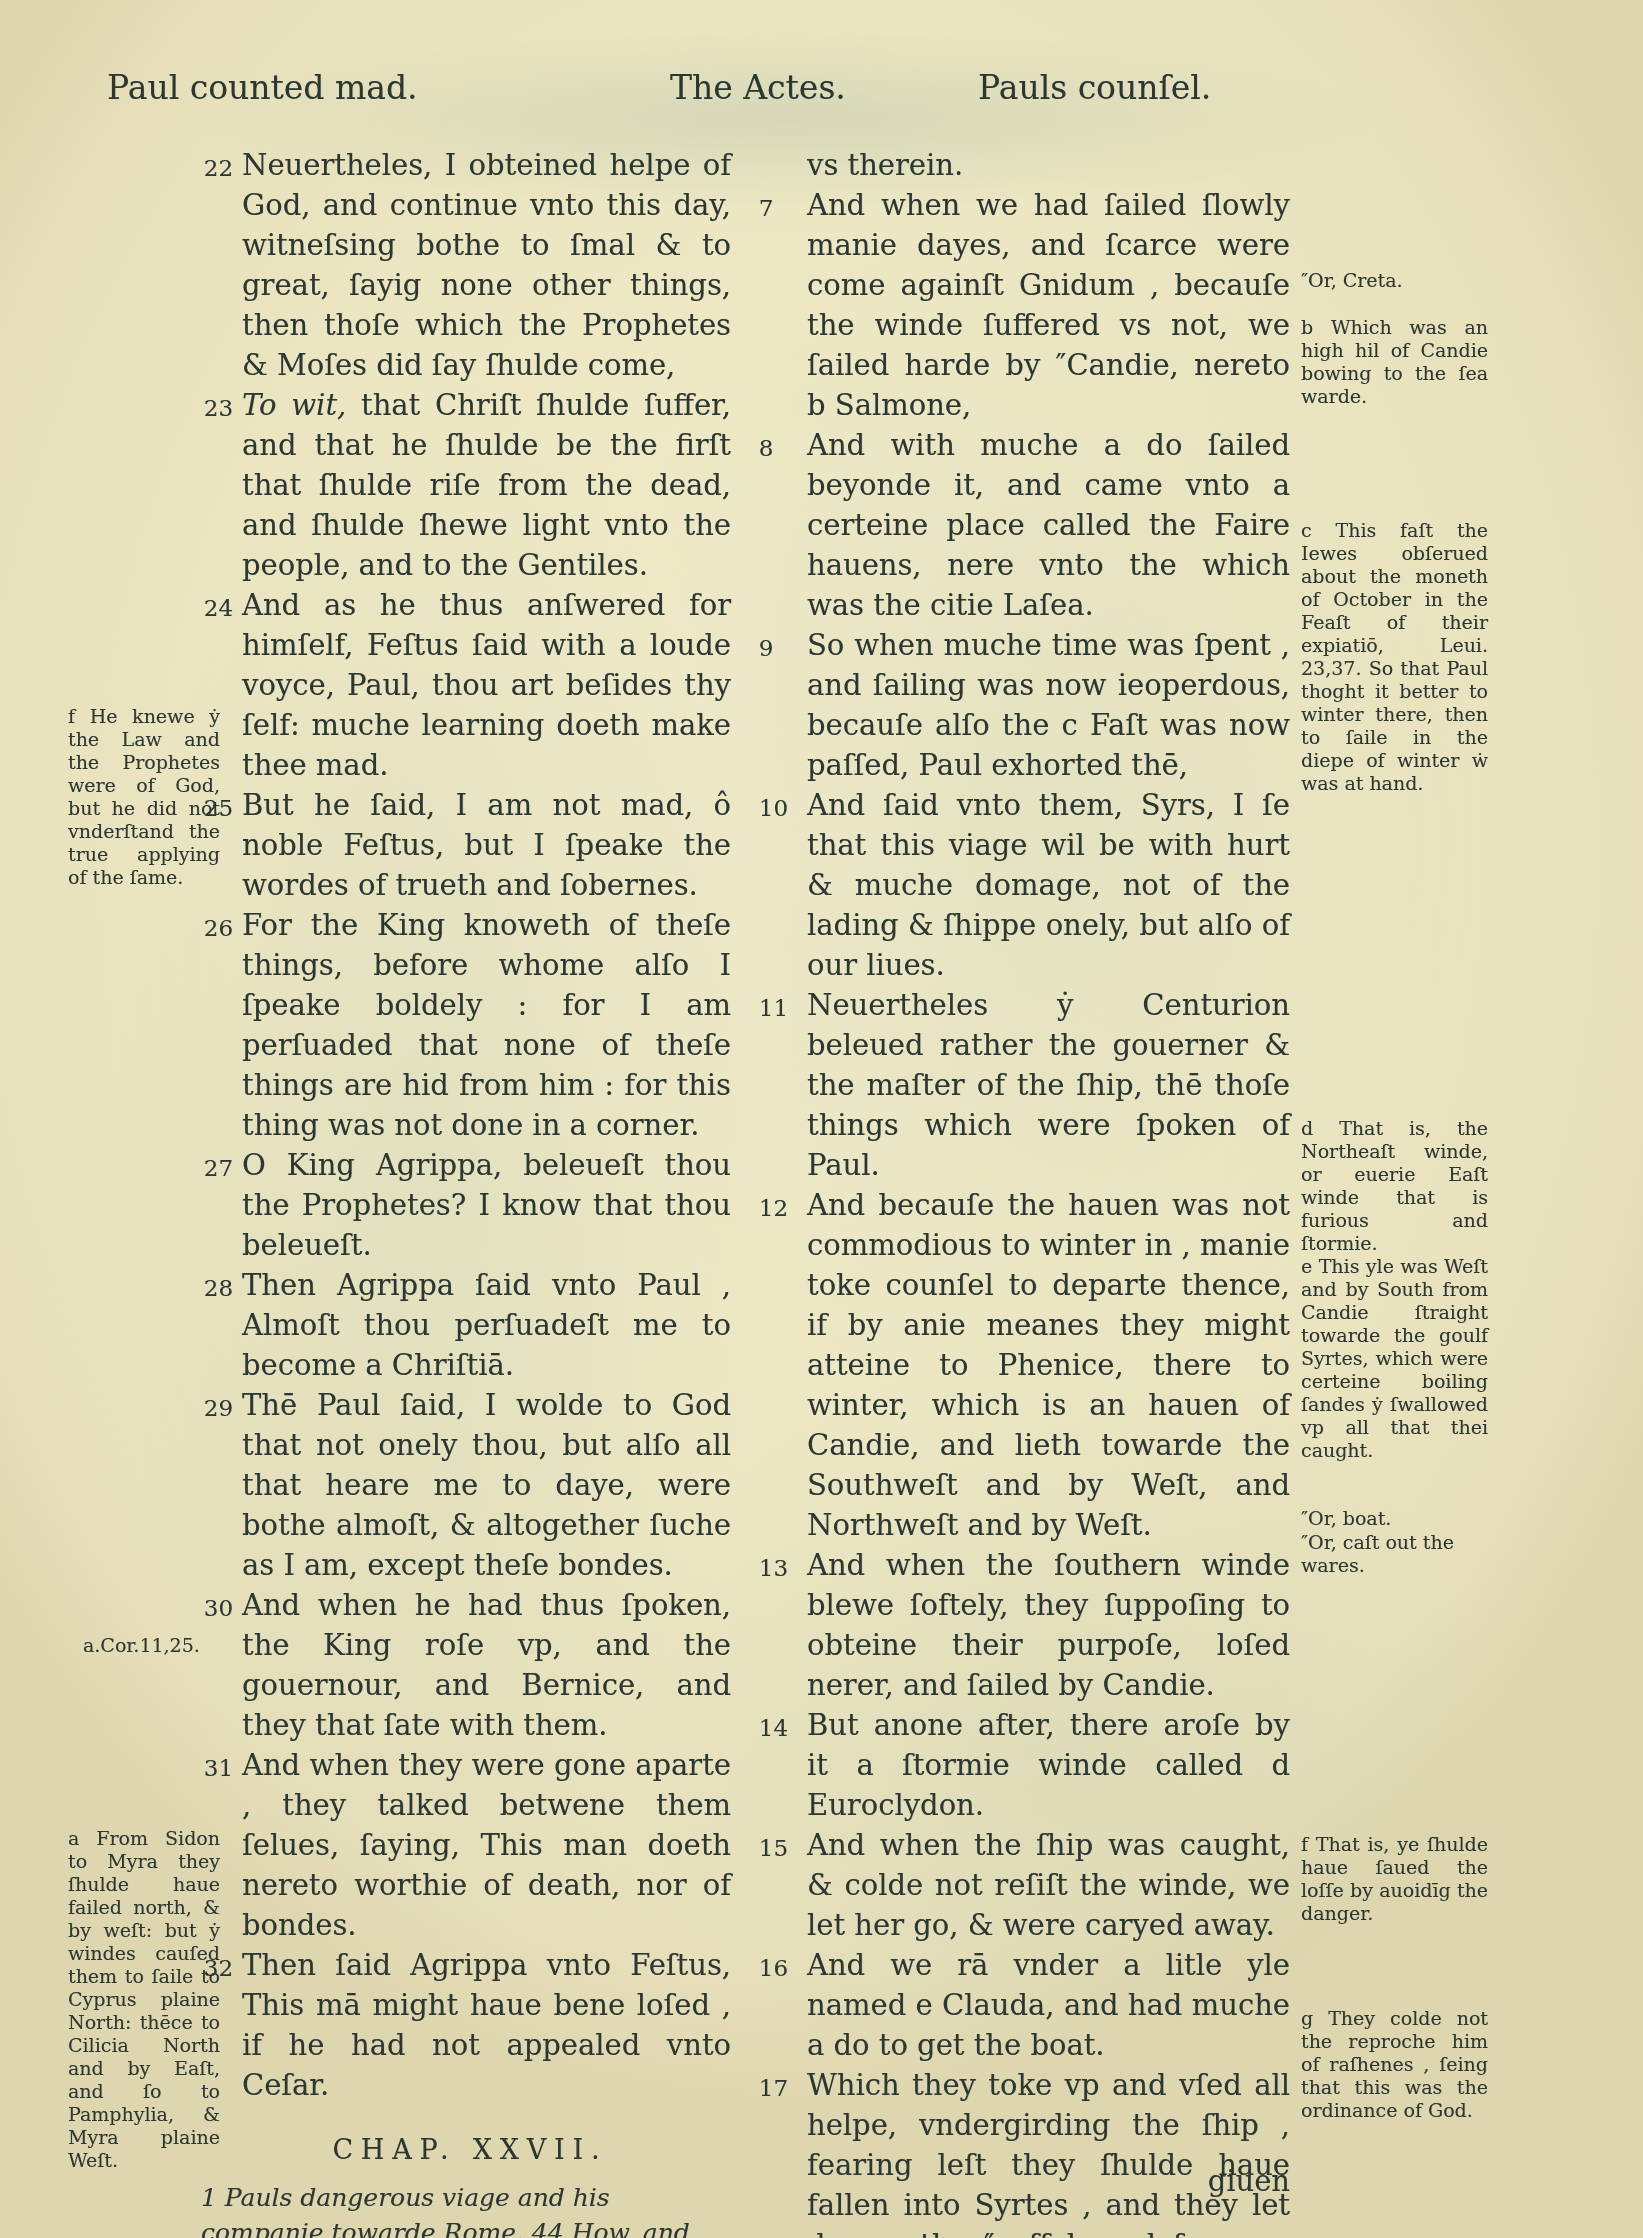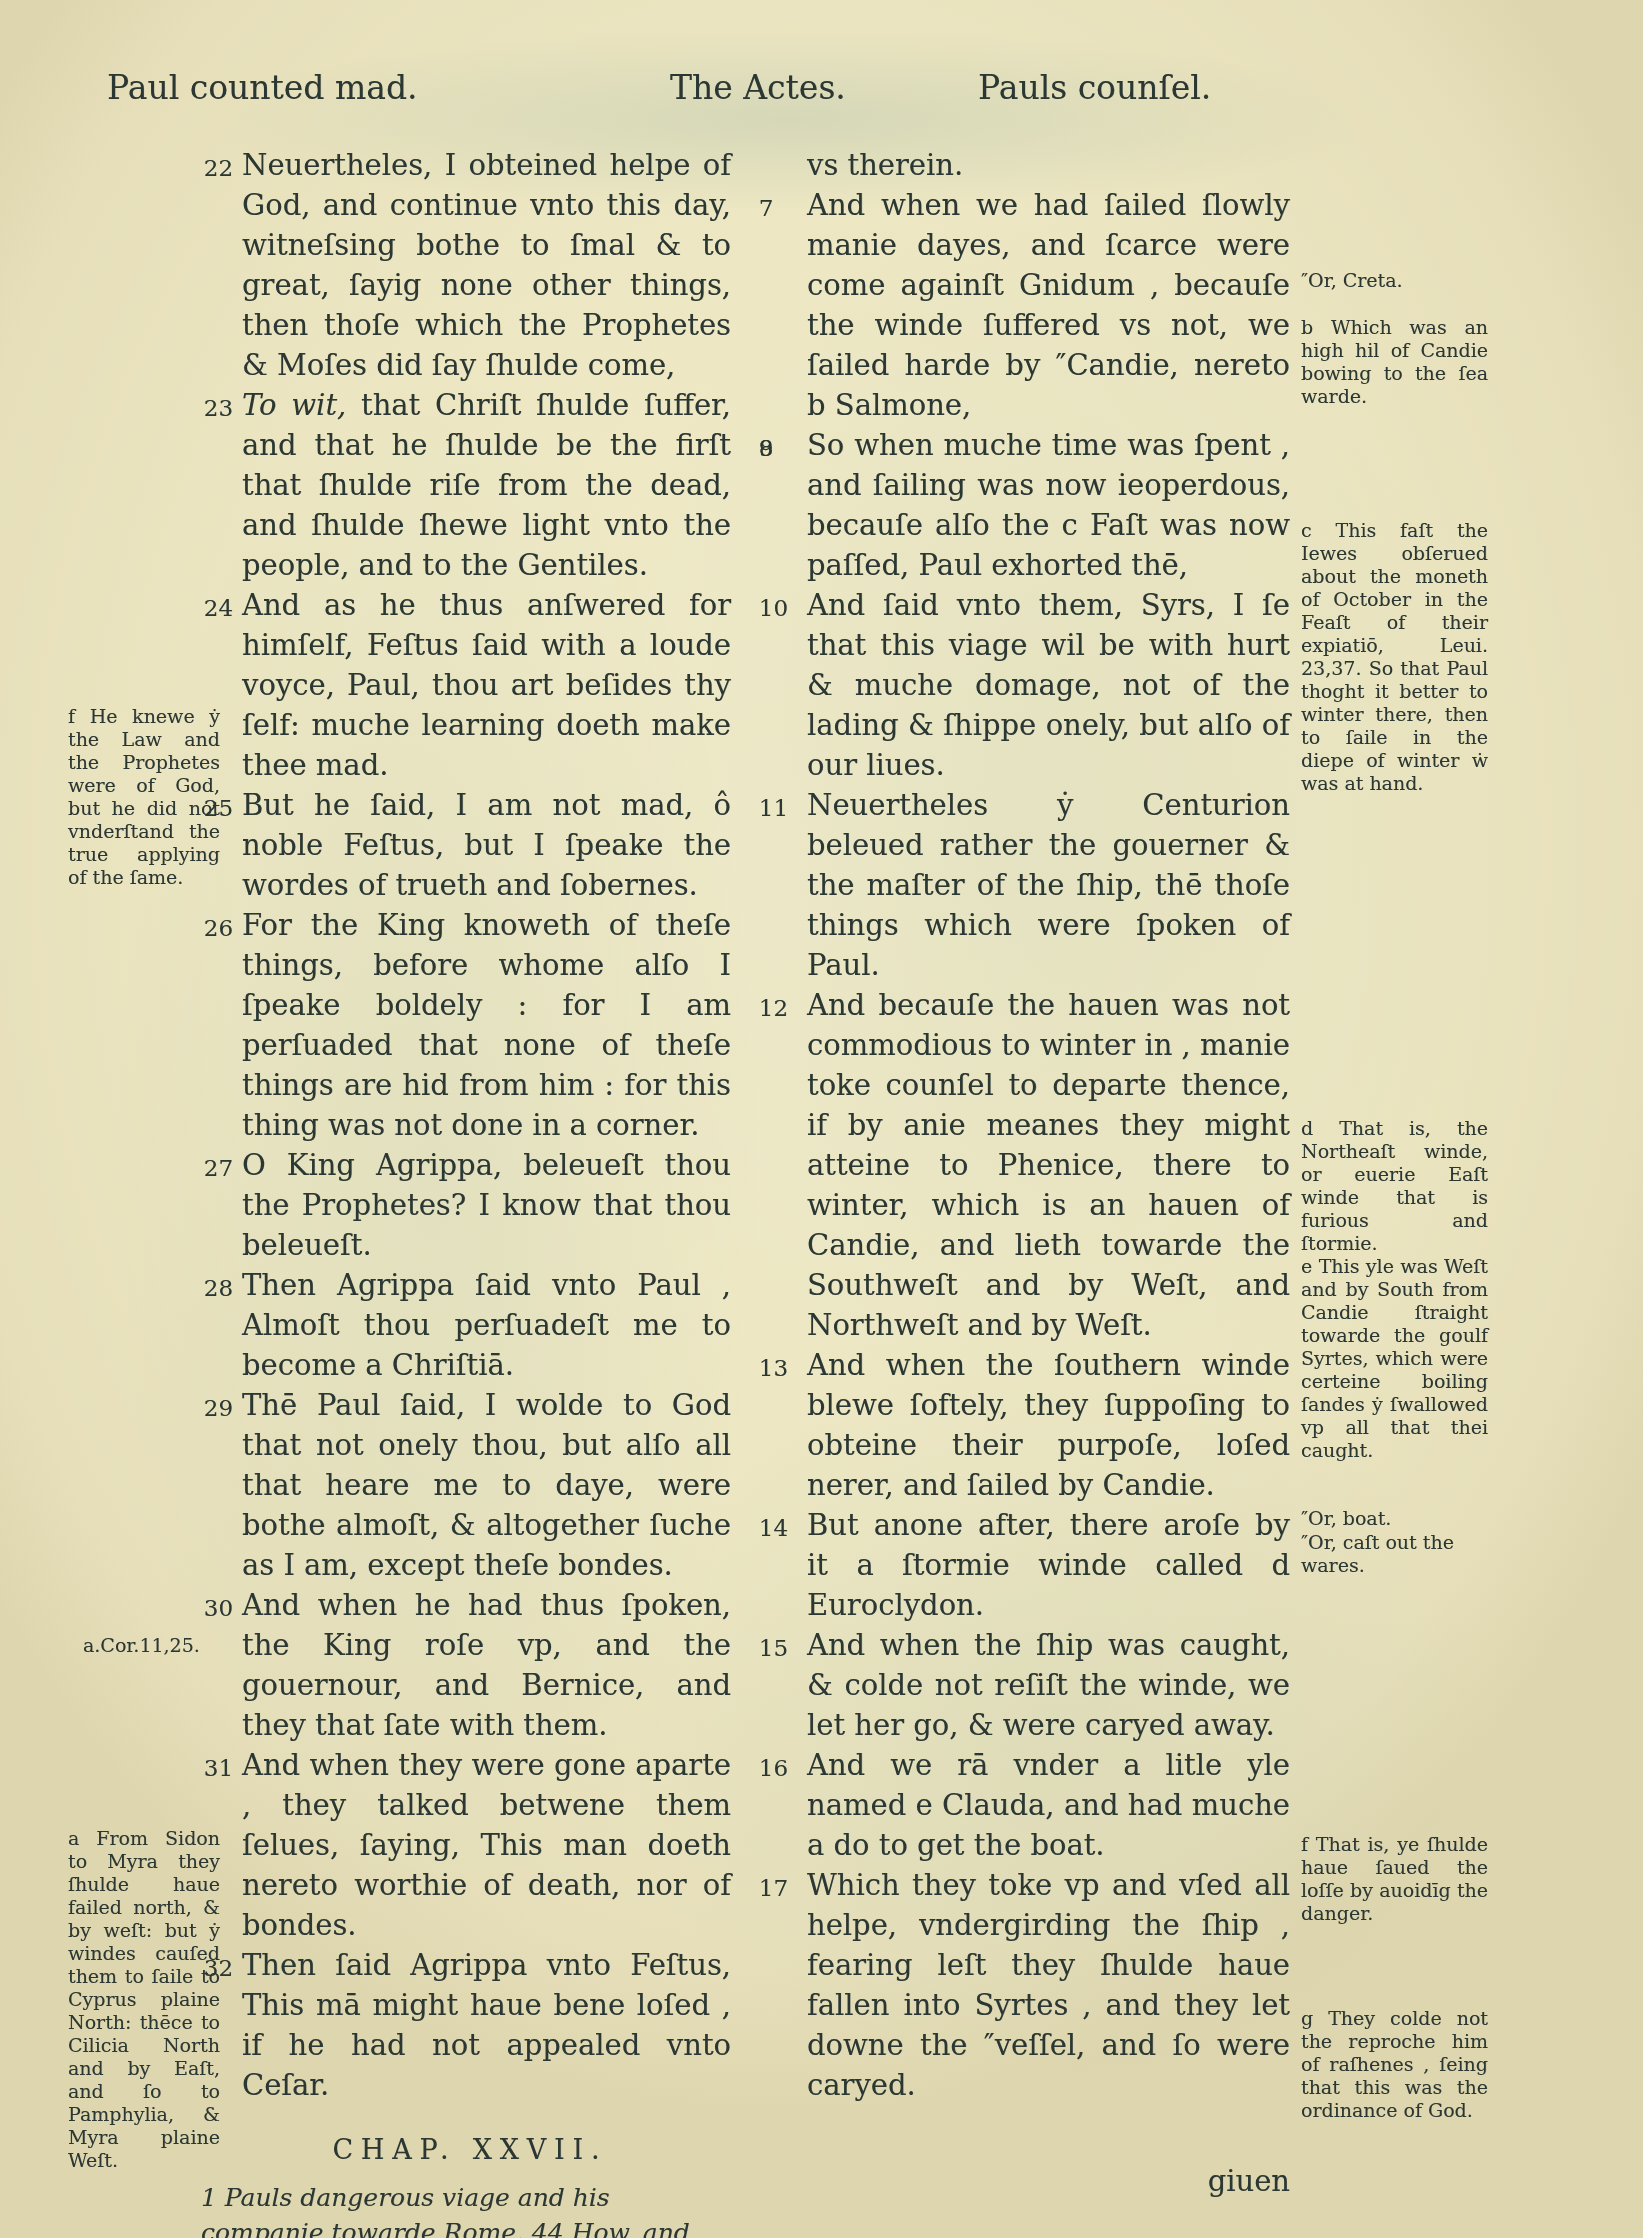--- a/index.html
+++ b/index.html
@@ -94,21 +94,21 @@
 
     <div class="chap-head">CHAP. XXVII.</div>
     <p class="chap-summary">1 Pauls dangerous viage and his companie towarde Rome. 44 How, and where they arriue.</p>
 
   </div>
 
   <div class="col col-right">
     <p class="carry">vs therein.</p>
     <div id="col2-verses">
         <p class="verse"><span class="vnum">7</span><span class="vtext">And when we had ſailed ſlowly manie dayes, and ſcarce were come againſt Gnidum , becauſe the winde ſuffered vs not, we ſailed harde by ″Candie, nereto b Salmone,</span></p>
-        <p class="verse"><span class="vnum">8</span></p>
+        <p class="verse"><span class="vnum">8</span><span class="vtext">And with muche a do ſailed beyonde it, and came vnto a certeine place called the Faire hauens, nere vnto the which was the citie Laſea.</span></p>
         <p class="verse"><span class="vnum">9</span><span class="vtext">So when muche time was ſpent , and ſailing was now ieoperdous, becauſe alſo the c Faſt was now paſſed, Paul exhorted thē,</span></p>
         <p class="verse"><span class="vnum">10</span><span class="vtext">And ſaid vnto them, Syrs, I ſe that this viage wil be with hurt &amp; muche domage, not of the lading &amp; ſhippe onely, but alſo of our liues.</span></p>
         <p class="verse"><span class="vnum">11</span><span class="vtext">Neuertheles ẏ Centurion beleued rather the gouerner &amp; the maſter of the ſhip, thē thoſe things which were ſpoken of Paul.</span></p>
         <p class="verse"><span class="vnum">12</span><span class="vtext">And becauſe the hauen was not commodious to winter in , manie toke counſel to departe thence, if by anie meanes they might atteine to Phenice, there to winter, which is an hauen of Candie, and lieth towarde the Southweſt and by Weſt, and Northweſt and by Weſt.</span></p>
         <p class="verse"><span class="vnum">13</span><span class="vtext">And when the ſouthern winde blewe ſoftely, they ſuppoſing to obteine their purpoſe, loſed nerer, and ſailed by Candie.</span></p>
         <p class="verse"><span class="vnum">14</span><span class="vtext">But anone after, there aroſe by it a ſtormie winde called d Euroclydon.</span></p>
         <p class="verse"><span class="vnum">15</span><span class="vtext">And when the ſhip was caught, &amp; colde not reſiſt the winde, we let her go, &amp; were caryed away.</span></p>
         <p class="verse"><span class="vnum">16</span><span class="vtext">And we rā vnder a litle yle named e Clauda, and had muche a do to get the boat.</span></p>
         <p class="verse"><span class="vnum">17</span><span class="vtext">Which they toke vp and vſed all helpe, vndergirding the ſhip , fearing leſt they ſhulde haue fallen into Syrtes , and they let downe the ″veſſel, and ſo were caryed.</span></p>
       </div>

